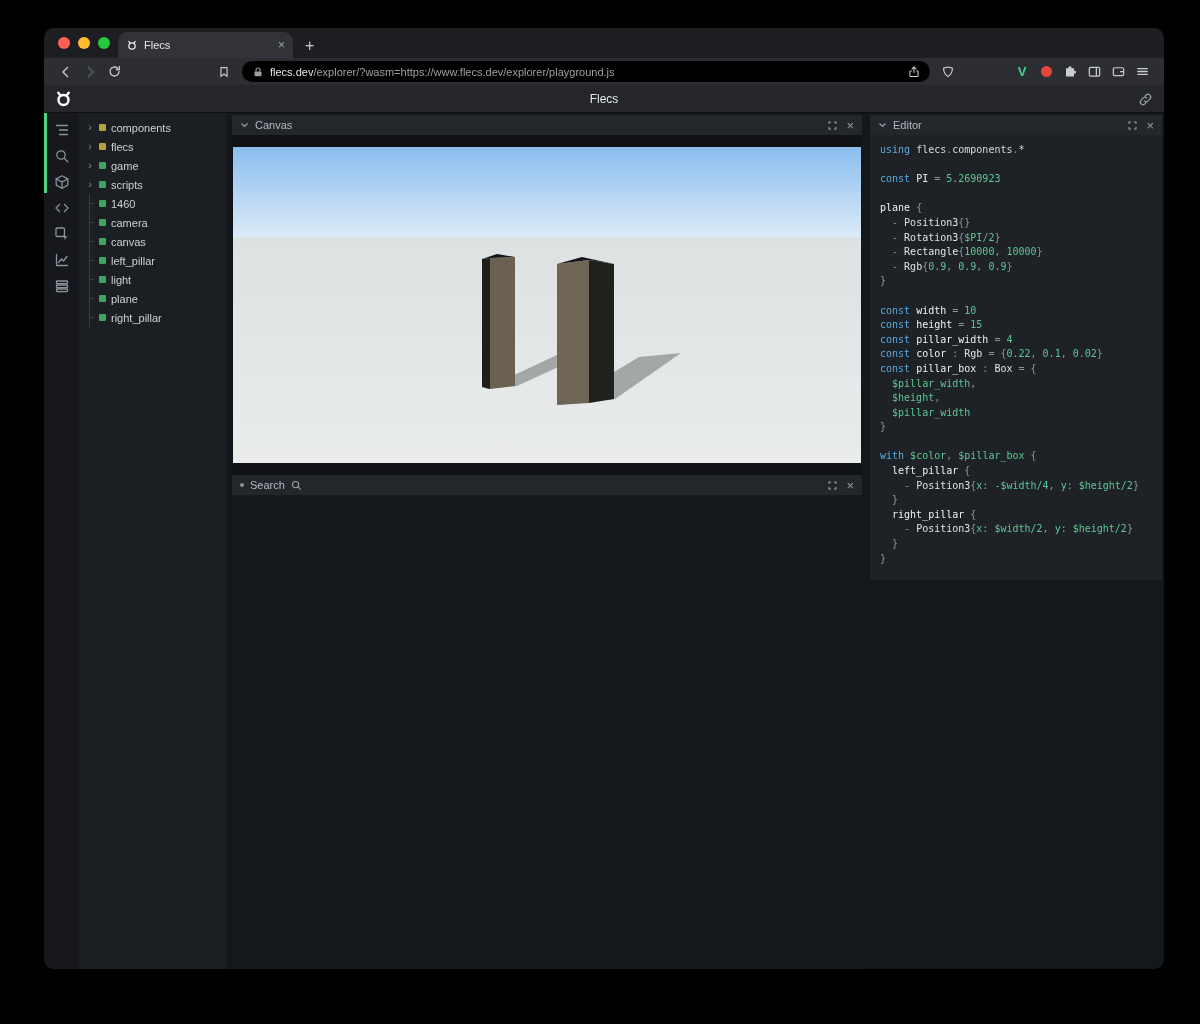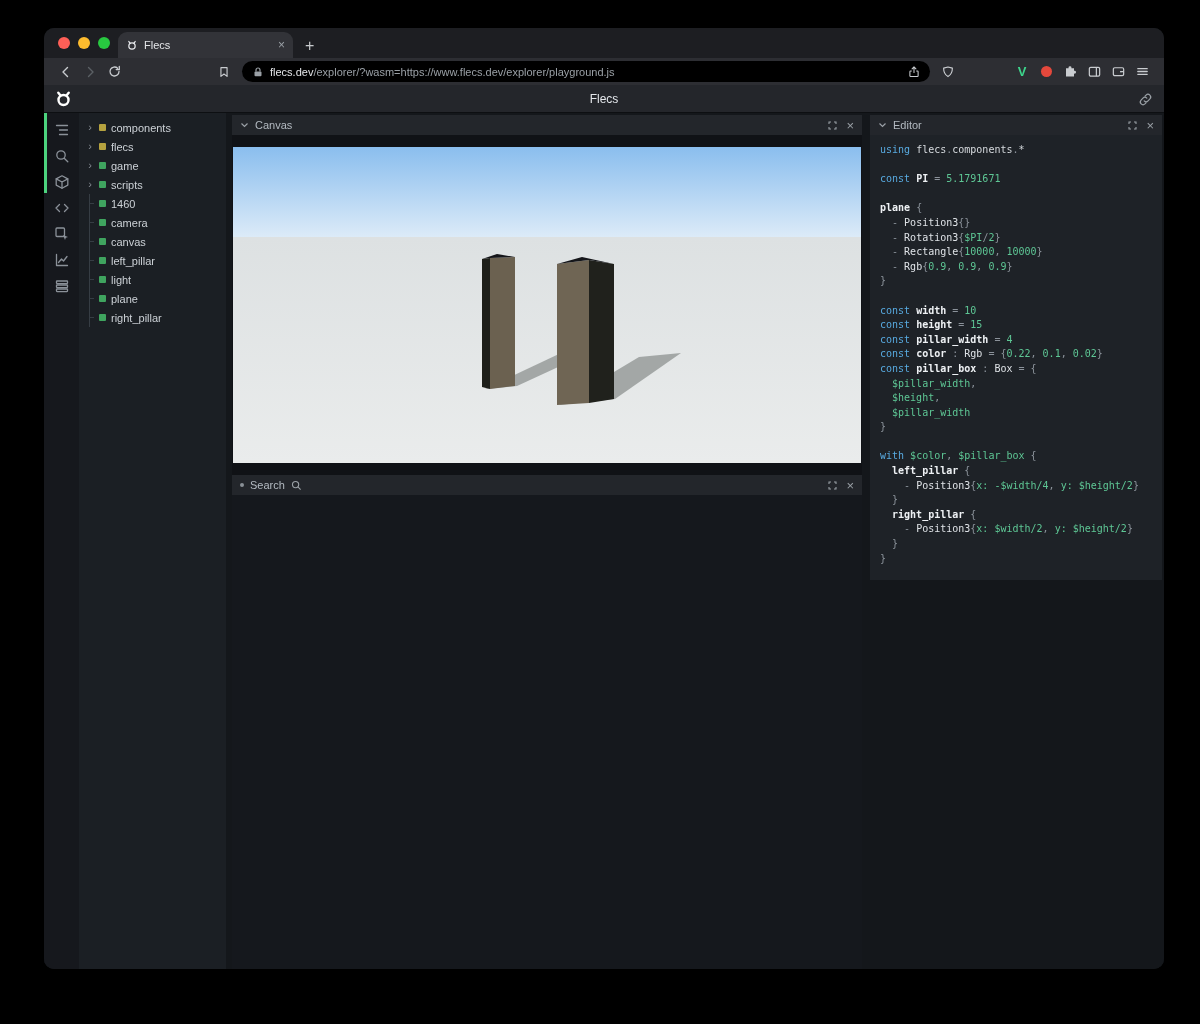--- a/index.html
+++ b/index.html
@@ -77,21 +77,21 @@
   .ph-dot { width:4px; height:4px; border-radius:50%; background:#8a9096; flex:none; }
   .canvas-body { height:340px; background:#101216; display:flex; align-items:center; justify-content:center; flex:none; }
   .scene { width:628px; height:316px; display:block; }
   .center-rest { flex:1; background:#15181d; }
 
   
   .editor-body { background:#1e2227; padding:8px 8px 14px 10px;
                  font-family:"DejaVu Sans Mono",monospace; font-size:10px; line-height:14.6px; }
   .code-line { white-space:pre; min-height:14.6px; }
   .t-kw   { color:#58aae0; }
-  .t-id   { color:#eef1f4; font-weight:bold; }
+  .t-id   { color:#eef1f4; font-weight:normal; }
   .t-type { color:#dfe3e7; }
   .t-num  { color:#5ec795; }
   .t-var  { color:#5ec795; }
   .t-punc { color:#8b929a; }
   .t-plain{ color:#d6dade; }
 
   svg { display:block; }
 </style>
 </head>
 <body>
@@ -393,21 +393,21 @@
                 <svg width="9" height="9" viewBox="0 0 9 9" fill="none" stroke="#9aa0a6" stroke-width="1.1">
                     <path d="M3 1H1v2M6 1h2v2M8 6v2H6M3 8H1V6"></path>
                   </svg>
               </span>
               <span class="panel-close">×</span>
             </span>
           </div>
           <div class="editor-body">
               <div class="code-line"><span class="t-kw">using</span><span class="t-plain"> flecs</span><span class="t-punc">.</span><span class="t-plain">components</span><span class="t-punc">.</span><span class="t-plain">*</span></div>
               <div class="code-line">&nbsp;</div>
-              <div class="code-line"><span class="t-kw">const</span><span class="t-id"> PI</span><span class="t-punc"> = </span><span class="t-num">5.1791671</span></div>
+              <div class="code-line"><span class="t-kw">const</span><span class="t-id"> PI</span><span class="t-punc"> = </span><span class="t-num">5.2690923</span></div>
               <div class="code-line">&nbsp;</div>
               <div class="code-line"><span class="t-id">plane</span><span class="t-punc"> {</span></div>
               <div class="code-line"><span class="t-punc">  - </span><span class="t-type">Position3</span><span class="t-punc">{}</span></div>
               <div class="code-line"><span class="t-punc">  - </span><span class="t-type">Rotation3</span><span class="t-punc">{</span><span class="t-var">$PI</span><span class="t-punc">/</span><span class="t-num">2</span><span class="t-punc">}</span></div>
               <div class="code-line"><span class="t-punc">  - </span><span class="t-type">Rectangle</span><span class="t-punc">{</span><span class="t-num">10000</span><span class="t-punc">, </span><span class="t-num">10000</span><span class="t-punc">}</span></div>
               <div class="code-line"><span class="t-punc">  - </span><span class="t-type">Rgb</span><span class="t-punc">{</span><span class="t-num">0.9</span><span class="t-punc">, </span><span class="t-num">0.9</span><span class="t-punc">, </span><span class="t-num">0.9</span><span class="t-punc">}</span></div>
               <div class="code-line"><span class="t-punc">}</span></div>
               <div class="code-line">&nbsp;</div>
               <div class="code-line"><span class="t-kw">const</span><span class="t-id"> width</span><span class="t-punc"> = </span><span class="t-num">10</span></div>
               <div class="code-line"><span class="t-kw">const</span><span class="t-id"> height</span><span class="t-punc"> = </span><span class="t-num">15</span></div>

